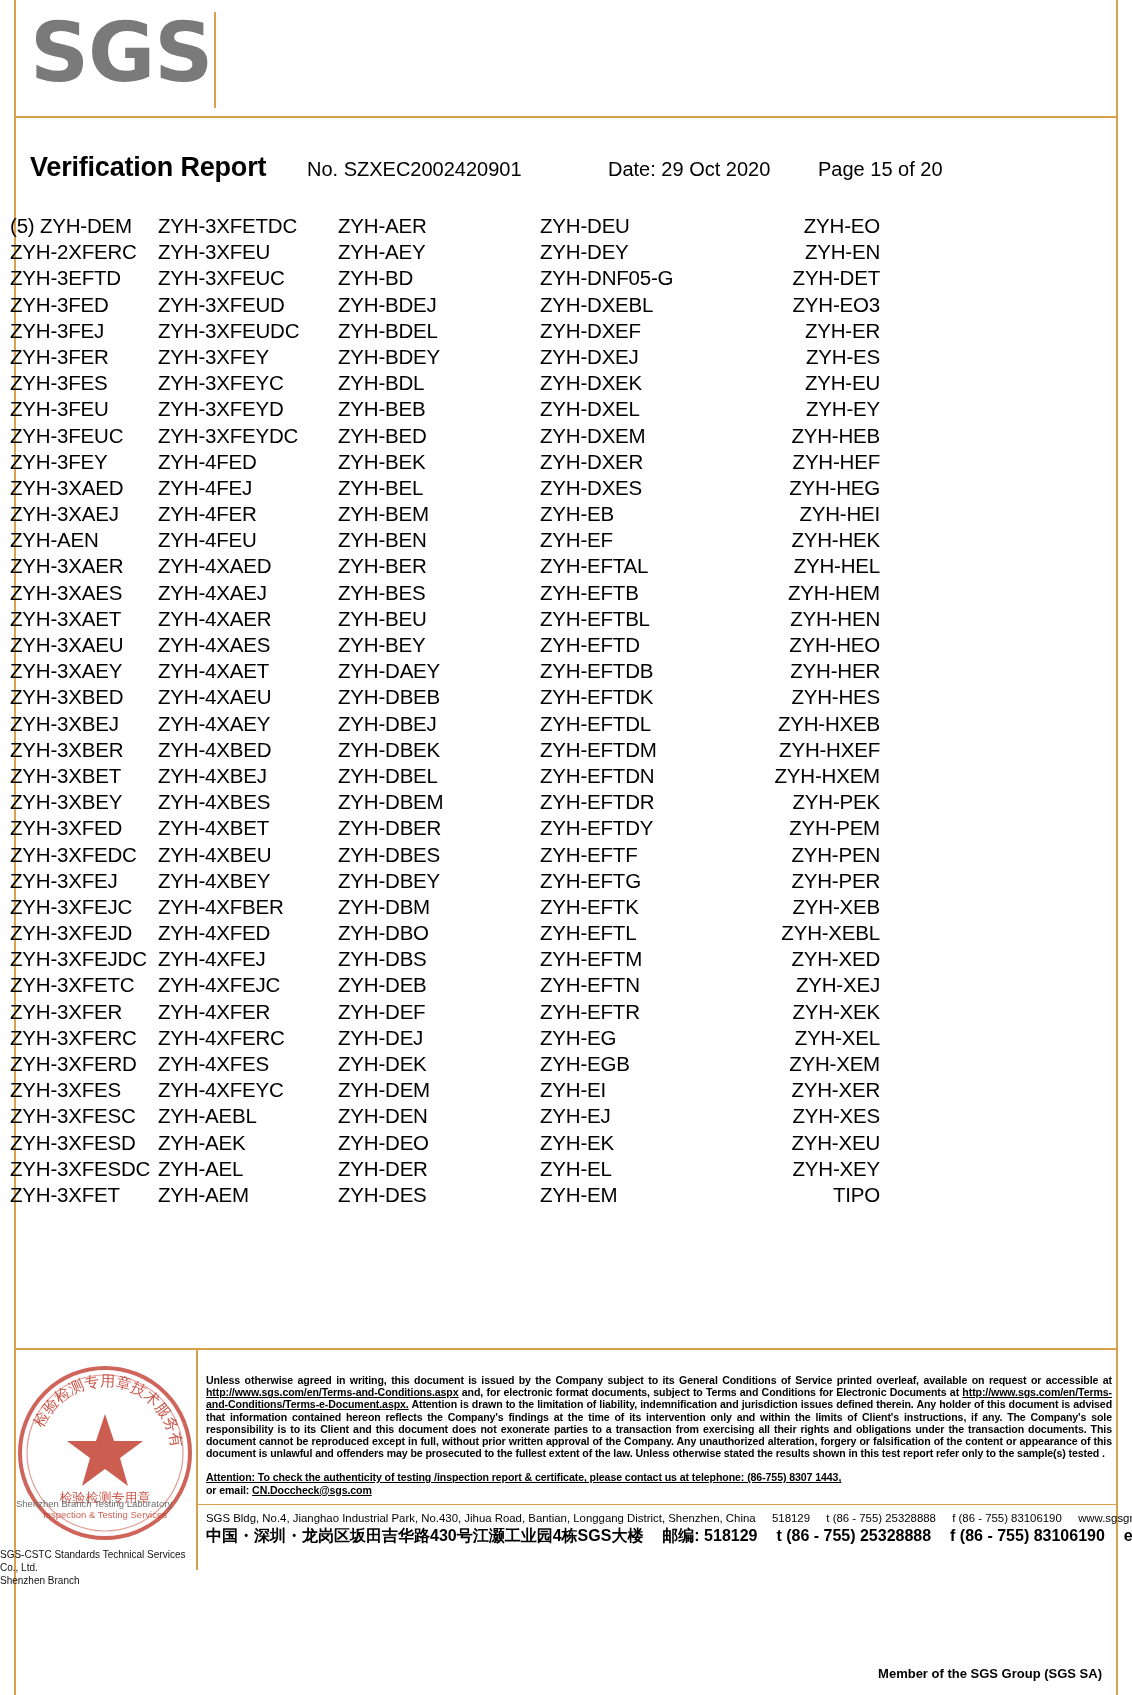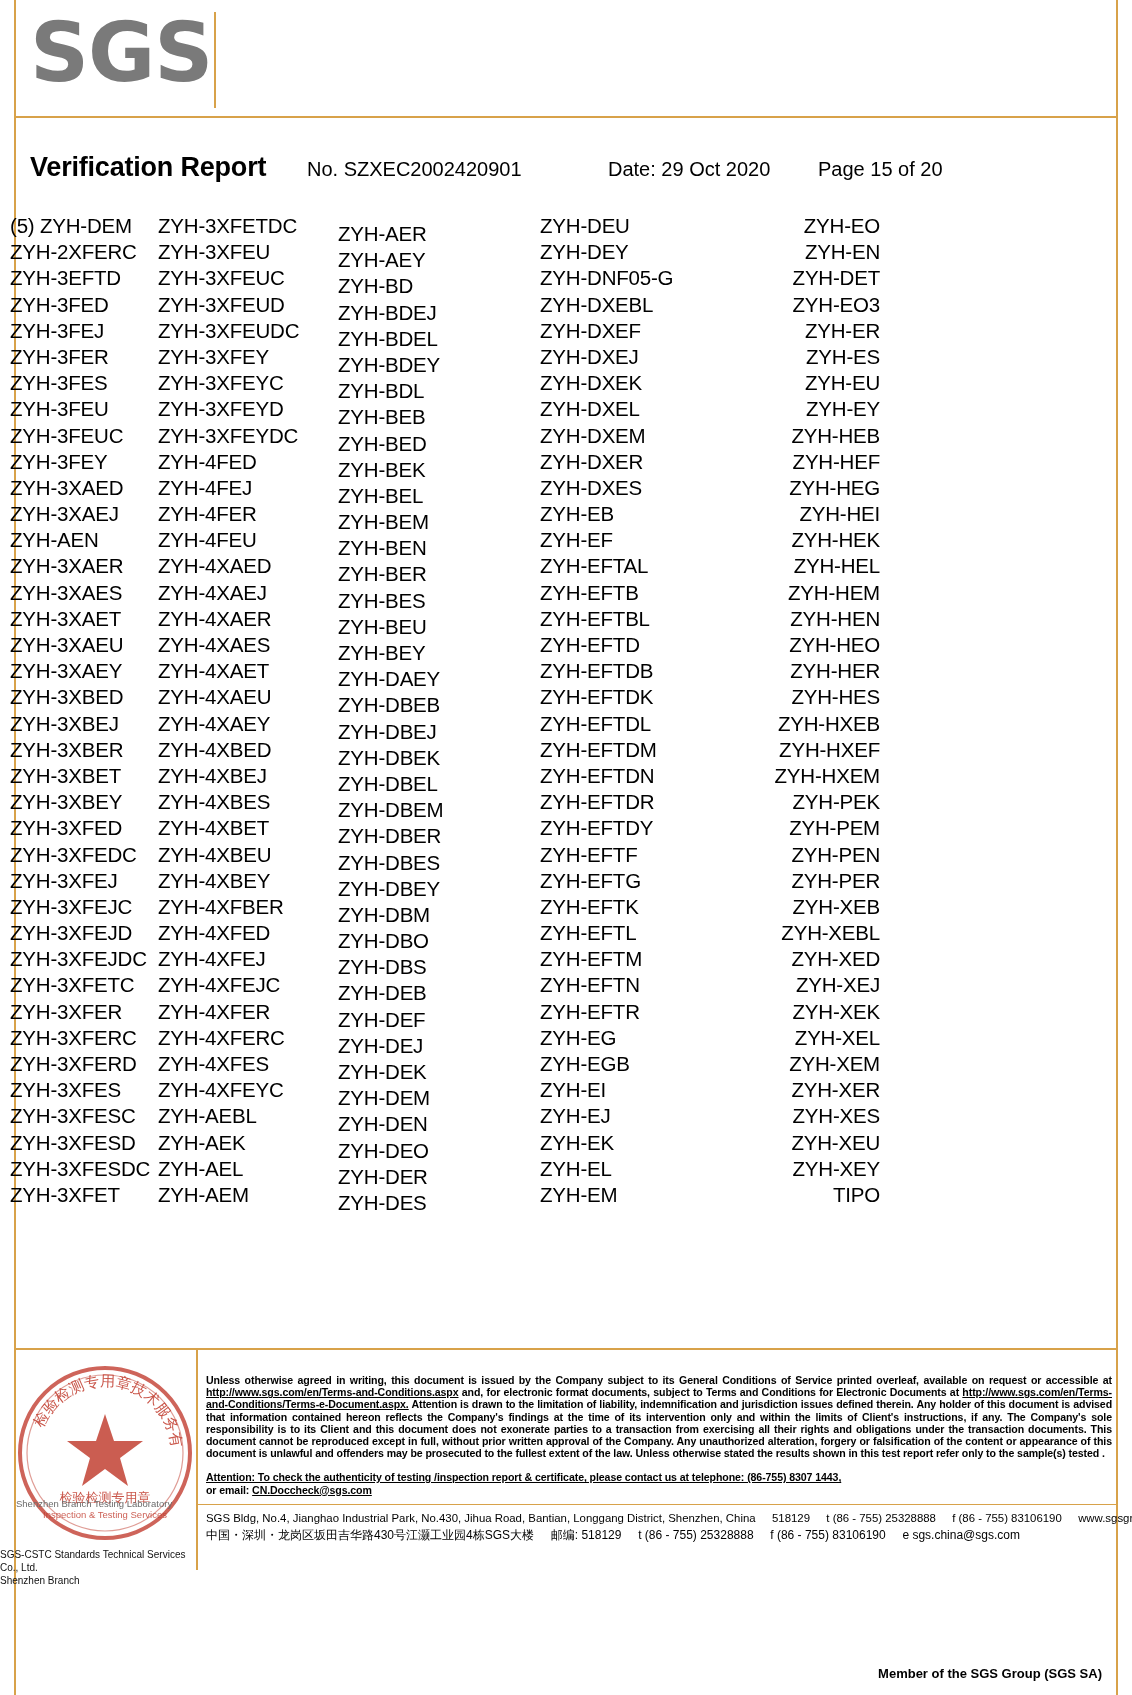--- a/index.html
+++ b/index.html
@@ -109,21 +109,21 @@
     font-size: 20.5px;
     white-space: nowrap;
     letter-spacing: -0.2px;
   }
   .code-cell {
     display: inline-block;
     vertical-align: top;
   }
   .c0 { width: 148px; padding-left: 2px; }
   .c1 { width: 180px; }
-  .c2 { width: 157px; margin-top: 8px; }
+  .c2 { width: 157px; }
   .c3 { width: 160px; margin-left: 45px; }
   .c4 { width: 180px; text-align: right; }
 
   
   .footer {
     position: absolute;
     left: 0;
     top: 1348px;
     width: 1132px;
     height: 347px;
@@ -184,21 +184,21 @@
     left: 206px;
     top: 162px;
     width: 910px;
     font-size: 11.4px;
     line-height: 17px;
   }
   .addr-line {
     white-space: nowrap;
   }
   .addr-line .sp { display: inline-block; width: 10px; }
-  .addr-cn { font-size: 12px; }
+  .addr-cn { font-size: 16px; font-weight: bold; }
   .brand-left {
     position: absolute;
     left: 0;
     top: 200px;
     width: 200px;
     font-size: 10px;
     line-height: 13px;
     color: #111;
   }
   .member {

